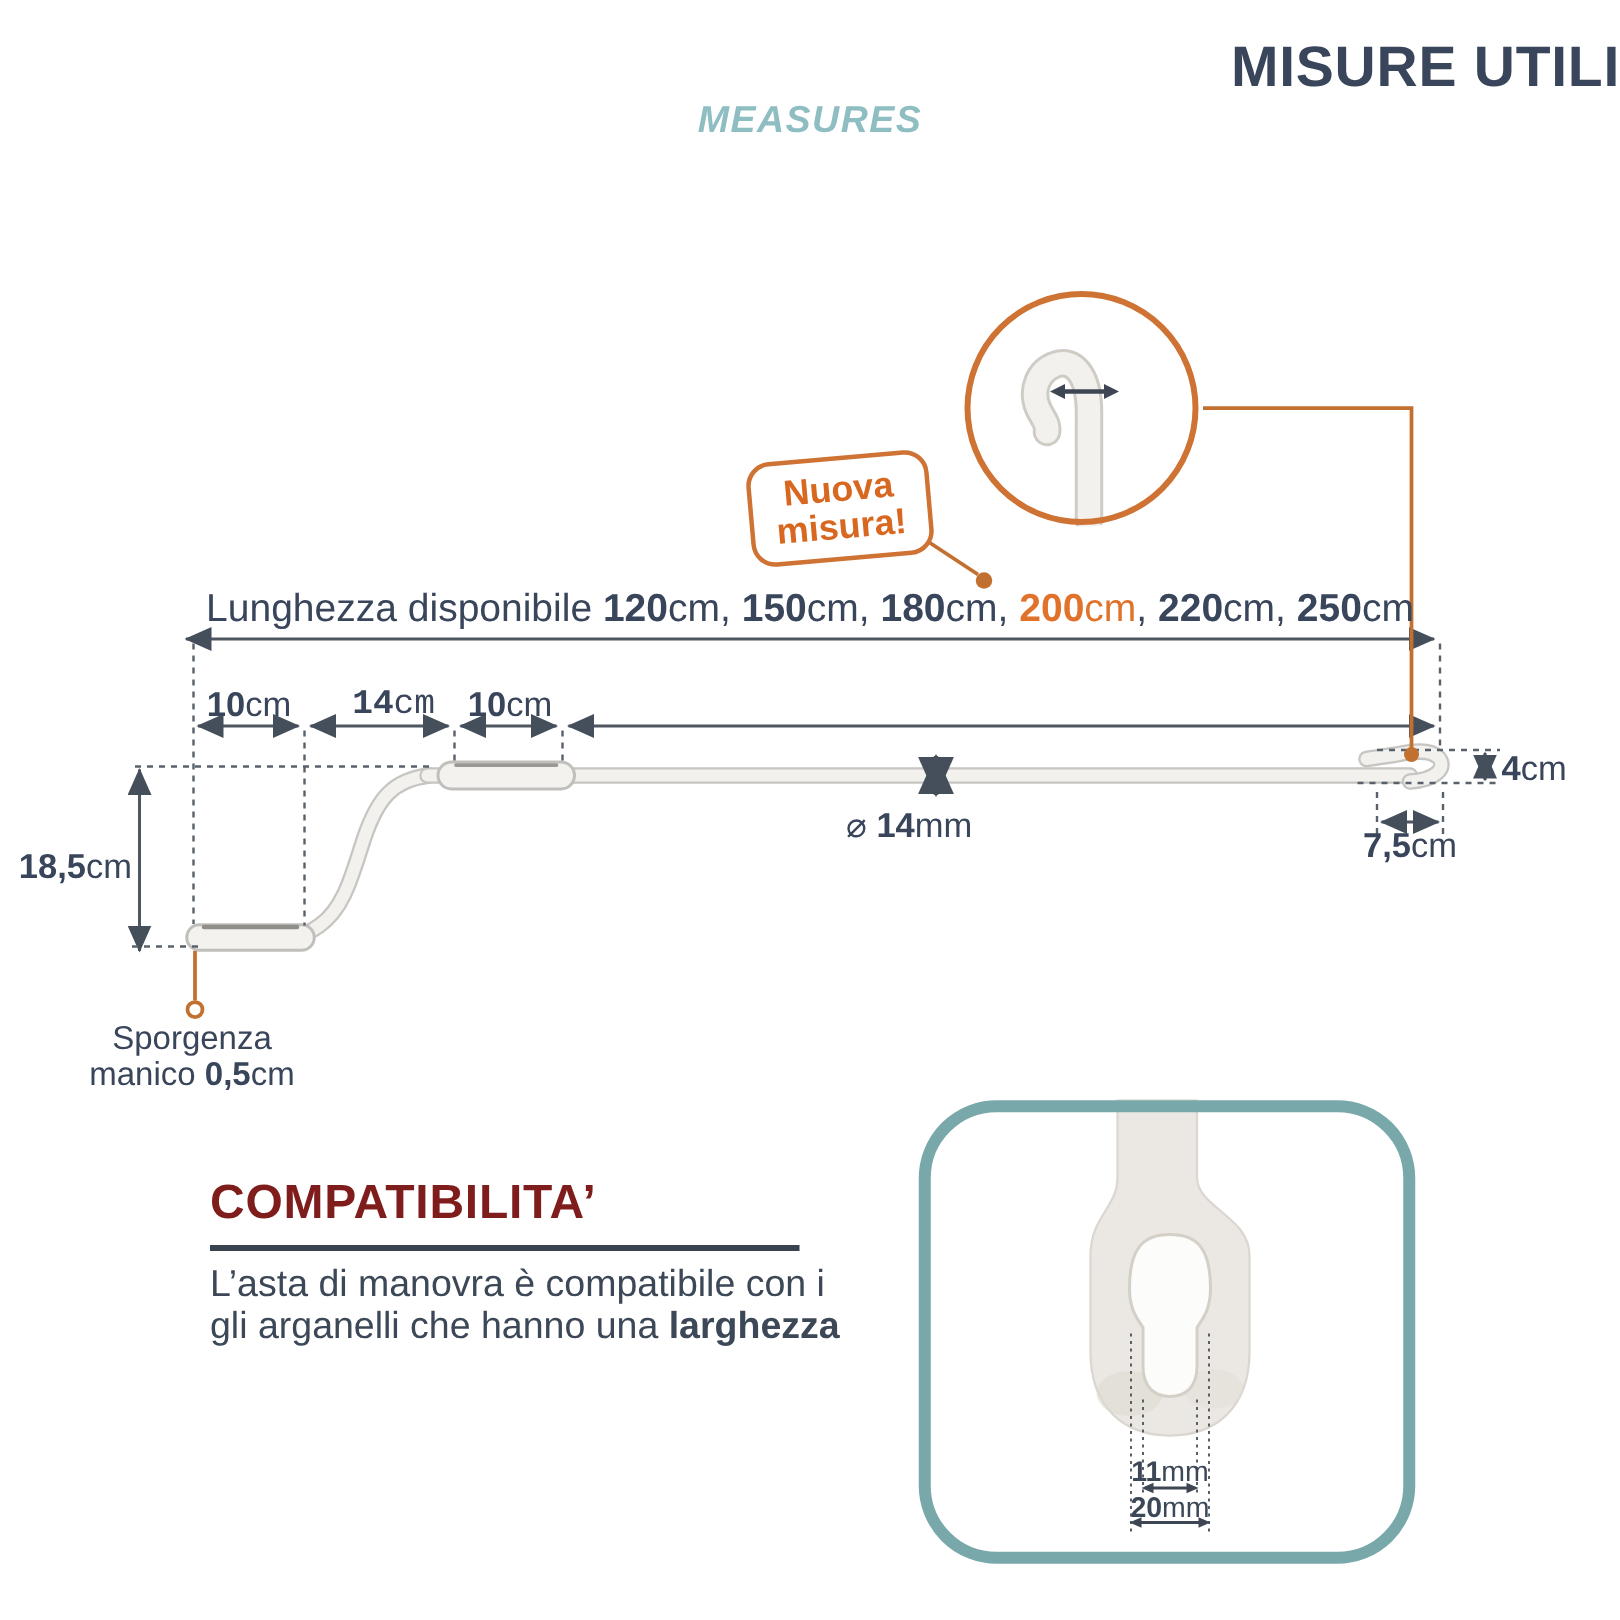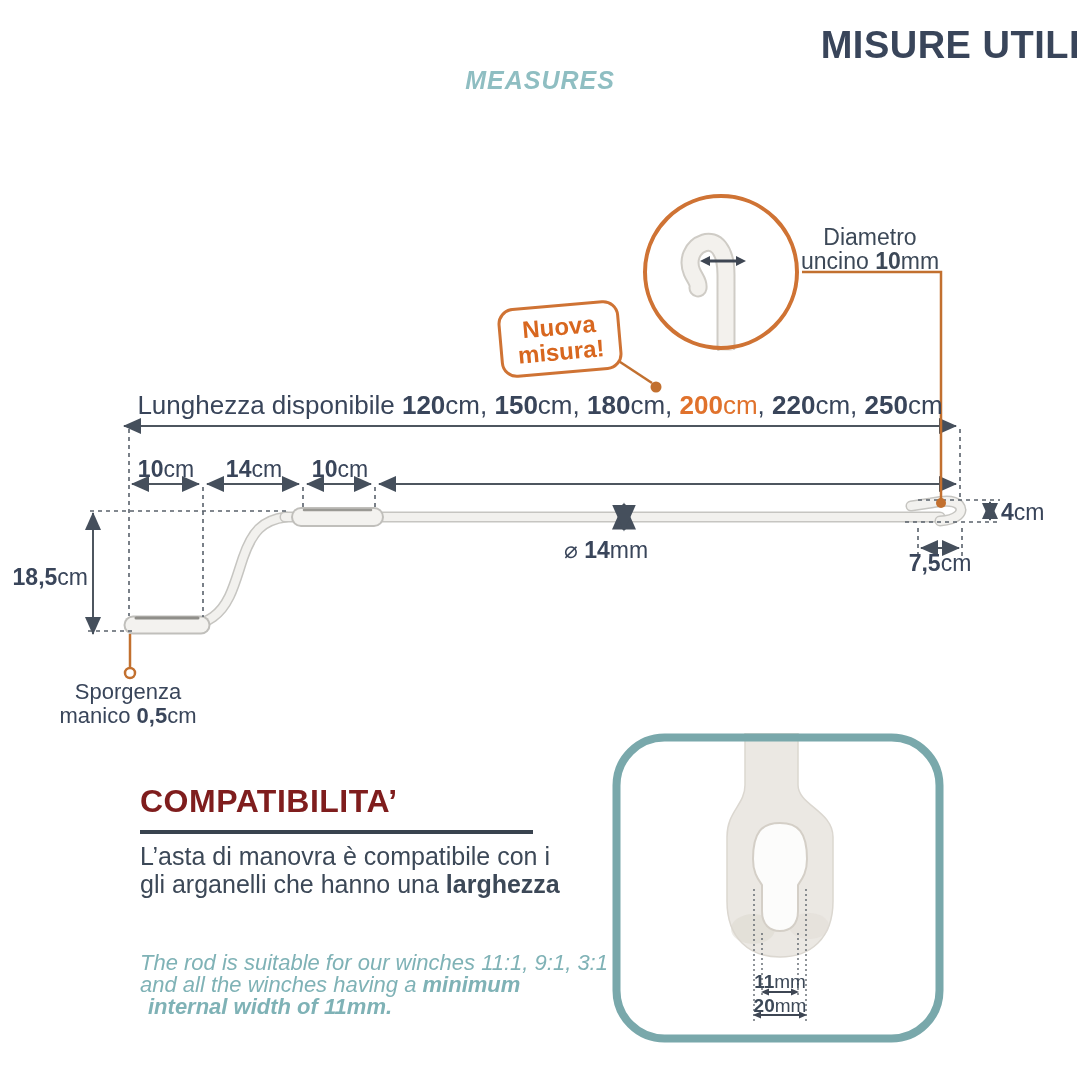--- a/index.html
+++ b/index.html
@@ -28,21 +28,21 @@
 
   
   .length-line{left:0;right:0;top:390px;text-align:center;font-size:26px;color:#39455a;}
   .length-line b{font-weight:800;}
   .hl{color:#e0722c;}
 
   
   .dim{font-size:23px;color:#39455a;}
   .dim b{font-weight:800;}
   .seg1{left:116px;top:456px;width:100px;text-align:center;}
-  .seg2{left:204px;top:456px;width:100px;text-align:center;}
+  .seg2{left:190px;top:456px;width:100px;text-align:right;font-family:Liberation Mono, monospace;}
   .seg3{left:290px;top:456px;width:100px;text-align:center;}
   .hdrop{left:0px;top:564px;width:88px;text-align:right;}
   .dia{left:564px;top:537px;width:140px;}
   .hookh{left:1001px;top:499px;}
   .hookw{left:880px;top:550px;width:120px;text-align:center;}
   .sporgenza{left:38px;top:680px;width:180px;text-align:center;font-size:22px;line-height:24px;color:#39455a;}
   .sporgenza b{font-weight:800;}
 
   
   .compat-title{left:140px;top:783px;font-size:32px;font-weight:800;color:#7f1d1d;letter-spacing:.5px;}
@@ -139,24 +139,20 @@
       <path d="M 84 154 L 84 82 C 84 56 73 46 62 50 C 50 54 45 67 50 79 C 53 86 57 89 56 95" fill="none" stroke="#cfccc6" stroke-width="19" stroke-linecap="round"></path>
       <path d="M 84 154 L 84 82 C 84 56 73 46 62 50 C 50 54 45 67 50 79 C 53 86 57 89 56 95" fill="none" stroke="#f3f1ed" stroke-width="15" stroke-linecap="round"></path>
       <g>
         <line x1="64" y1="68" x2="98" y2="68" stroke="#3e4653" stroke-width="3"></line>
         <path d="M58 68 L68 63 L68 73 Z" fill="#3e4653"></path>
         <path d="M104 68 L94 63 L94 73 Z" fill="#3e4653"></path>
       </g>
       <circle cx="79" cy="79" r="76" fill="none" stroke="#cf7334" stroke-width="4"></circle>
     </svg>
   </div>
-  <div class="abs hook-label nowrap">
-    <div><span>Diametro</span></div>
-    <div><span>uncino </span><b style="font-weight:800">10</b><span>mm</span></div>
-  </div>
 
   <div class="abs badge">
     <div>
       <div>Nuova</div>
       <div>misura!</div>
     </div>
   </div>
 
   <div class="abs length-line nowrap">
     <span>Lunghezza disponibile </span><b>120</b><span>cm</span><span>, </span><b>150</b><span>cm</span><span>, </span><b>180</b><span>cm</span><span>, </span><b class="hl">200</b><span class="hl">cm</span><span>, </span><b>220</b><span>cm</span><span>, </span><b>250</b><span>cm</span>
@@ -173,25 +169,20 @@
   <div class="abs sporgenza">
     <div>Sporgenza</div>
     <div class="nowrap"><span>manico </span><b>0,5</b><span>cm</span></div>
   </div>
 
   <div class="abs compat-title nowrap">COMPATIBILITA’</div>
   <div class="abs compat-rule"></div>
   <div class="abs compat-it">
     <div class="nowrap">L’asta di manovra è compatibile con i</div>
     <div class="nowrap"><span>gli arganelli che hanno una </span><b>larghezza</b></div>
-  </div>
-  <div class="abs compat-en">
-    <div class="nowrap">The rod is suitable for our winches 11:1, 9:1, 3:1</div>
-    <div class="nowrap"><span>and all the winches having a </span><b>minimum</b></div>
-    <div class="nowrap ind"><b>internal width of 11mm.</b></div>
   </div>
 
   <div class="abs eyelet-box">
     <svg width="332" height="310" viewBox="0 0 332 310">
 
       <path d="M 133 0 L 133 52 C 133 72 115 78 115 104 L 115 168 C 115 206 138 224 168 224 C 198 224 221 206 221 168 L 221 104 C 221 78 186 72 186 52 L 186 0 Z" fill="#ebe8e3" stroke="#dbd7d0" stroke-width="1.5"></path>
       <ellipse cx="141" cy="196" rx="22" ry="15" fill="#ddd8d0" opacity="0.55"></ellipse>
       <ellipse cx="197" cy="193" rx="20" ry="13" fill="#e1dcd5" opacity="0.5"></ellipse>
 
       <path d="M 141 126 C 141 99 150 90 168 90 C 186 90 195 99 195 126 C 195 140 190 146 186 152 L 186 178 C 186 192 178 198 168 198 C 158 198 150 192 150 178 L 150 152 C 146 146 141 140 141 126 Z" fill="#fcfcfb" stroke="#d4cfc7" stroke-width="2"></path>

